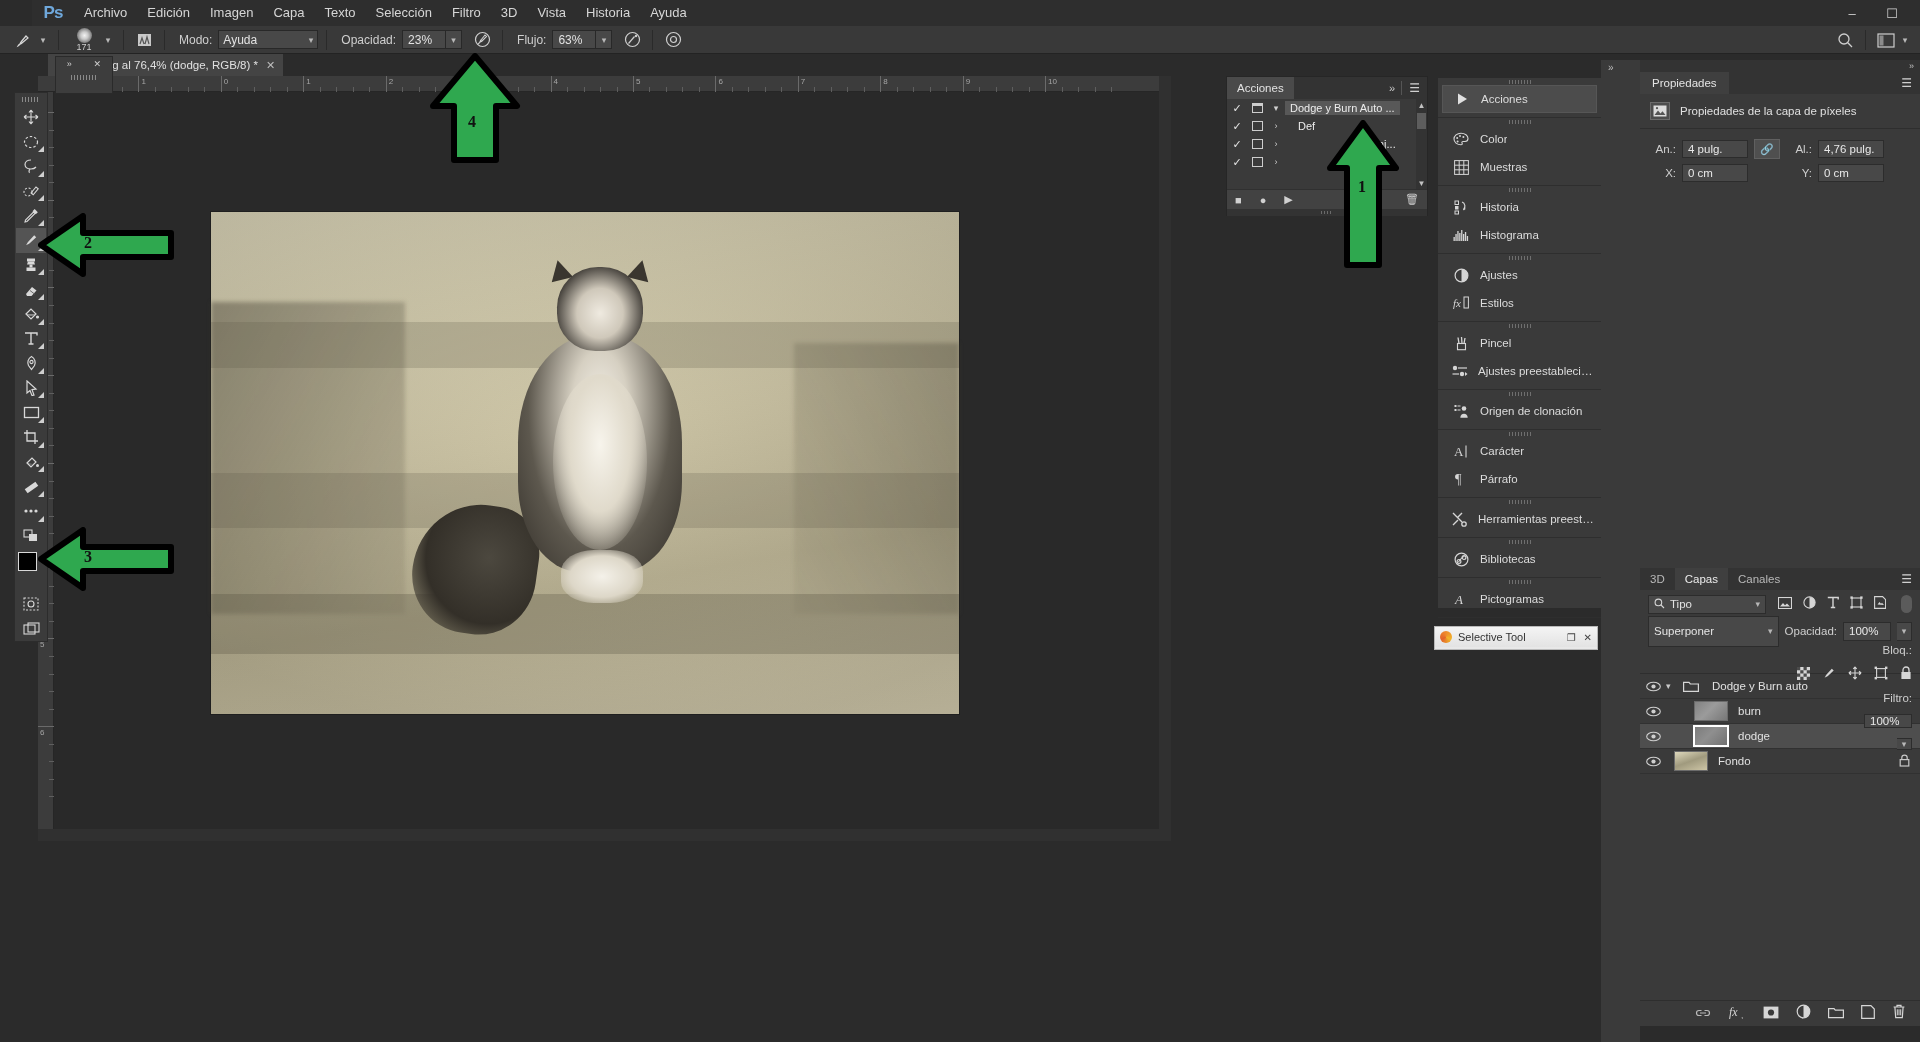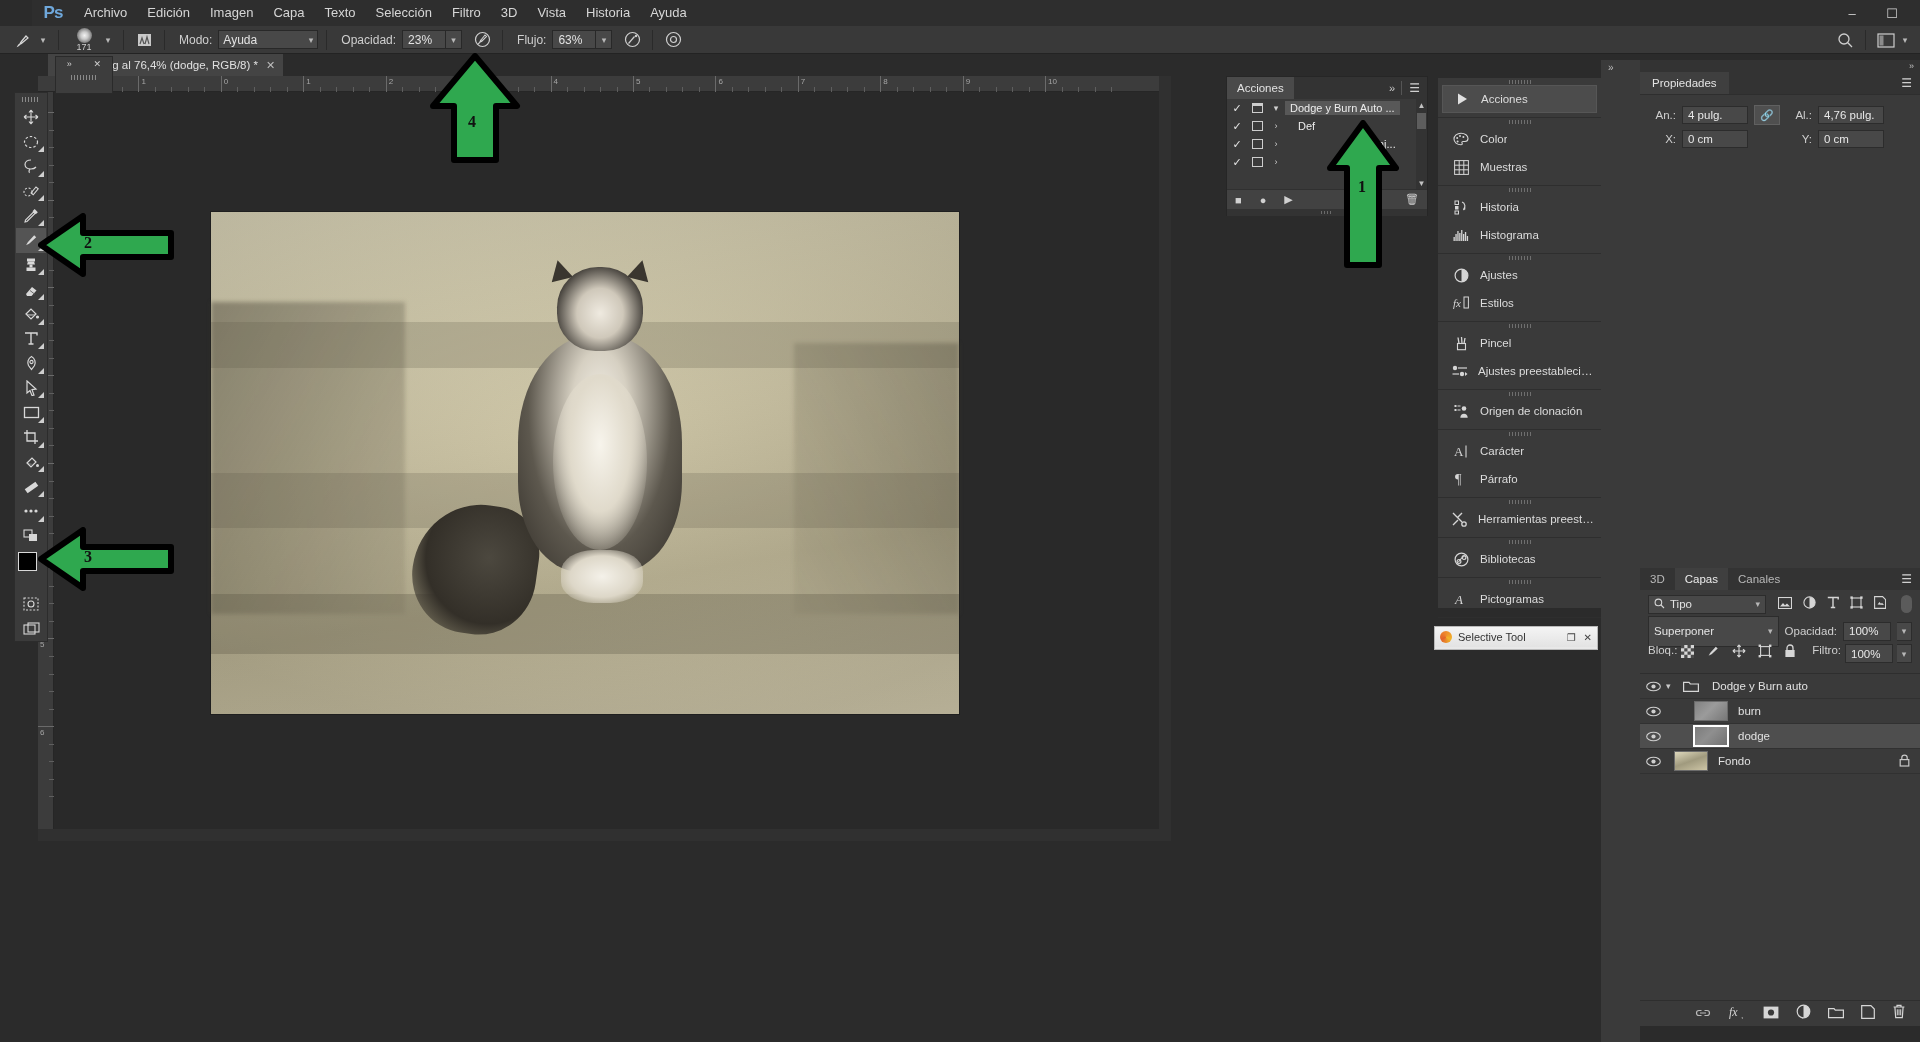--- a/index.html
+++ b/index.html
@@ -292,21 +292,21 @@
   .ly-toggle { margin-left:auto; width:11px; height:18px; border-radius:6px; background:#5b5b5b; }
   .ly-blend { height:26px; display:flex; align-items:center; gap:6px; padding:0 8px; }
   .ly-blend-sel { height:31px; flex:1; background:#484848; border:1px solid #2c2c2c;
        display:flex; align-items:center; padding:0 5px; font-size:11.5px; color:#e4e4e4; justify-content:space-between;}
   .ly-blend-sel .sc { font-size:9px; color:#b7b7b7; }
   .ly-op-label { font-size:11.5px; color:#cfcfcf; }
   .ly-op-field { height:19px; width:48px; background:#484848; border:1px solid #2c2c2c;
        display:flex; align-items:center; padding:0 5px; font-size:11.5px; color:#e8e8e8; }
   .ly-op-step { width:15px; height:19px; background:#484848; border:1px solid #2c2c2c; border-left:none;
        display:flex; align-items:center; justify-content:center; font-size:9px; color:#b7b7b7; }
-  .ly-lock { height:26px; display:flex; align-items:flex-start; gap:4px; padding:0 8px; font-size:11.5px; color:#cfcfcf;}
+  .ly-lock { height:26px; display:flex; align-items:flex-end; gap:10px; padding:0 8px; font-size:11.5px; color:#cfcfcf;flex-direction:column;}
   .ly-lock-icons { display:flex; align-items:center; gap:12px; color:#d6d6d6; }
   .ly-list { margin-top:3px; border-top:1px solid #2e2e2e; }
   .ly-row { height:25px; display:flex; align-items:center; gap:0px; border-bottom:1px solid #313131;
             font-size:11.5px; color:#e0e0e0; }
   .ly-row.selected { background:#4e4e4e; }
   .ly-eye { width:26px; display:flex; align-items:center; justify-content:center; color:#cfcfcf; }
   .ly-arrow { width:14px; font-size:9px; color:#c8c8c8; display:flex; align-items:center; }
   .ly-folder { width:22px; display:flex; align-items:center; justify-content:center; color:#d6d6d6; }
   .ly-thumb { width:34px; height:20px; margin-left:8px; border:1px solid #6b6b6b; position:relative; }
   .ly-thumb.burnt { background:linear-gradient(135deg,#828282,#9b9b9b 45%,#777 100%); }
@@ -1035,20 +1035,30 @@
   <div class="rp-collapse">»</div>
 
   <div class="props">
     <div class="props-topbar">
       <span>»</span>
     </div>
     <div class="props-tabrow">
       <div class="props-tab">Propiedades</div>
       <div class="props-burger">☰</div>
     </div>
+    <div class="props-header">
+      <span class="props-thumb">
+        <svg width="14" height="12" viewBox="0 0 14 12">
+            <rect x="0.5" y="0.5" width="13" height="11" fill="#dcdcdc"></rect>
+            <path d="M1.5 10l3.5-4.5 2.5 3 2-2.2L12.5 10z" fill="#555"></path>
+            <circle cx="4" cy="3.2" r="1.1" fill="#555"></circle>
+          </svg>
+      </span>
+      <span>Propiedades de la capa de píxeles</span>
+    </div>
     <div class="props-sep"></div>
     <div class="prow">
       <span class="plabel">An.:</span>
       <span class="pfield">4 pulg.</span>
       <span class="plink">🔗</span>
       <span class="plabel">Al.:</span>
       <span class="pfield">4,76 pulg.</span>
     </div>
     <div class="prow">
       <span class="plabel">X:</span>

